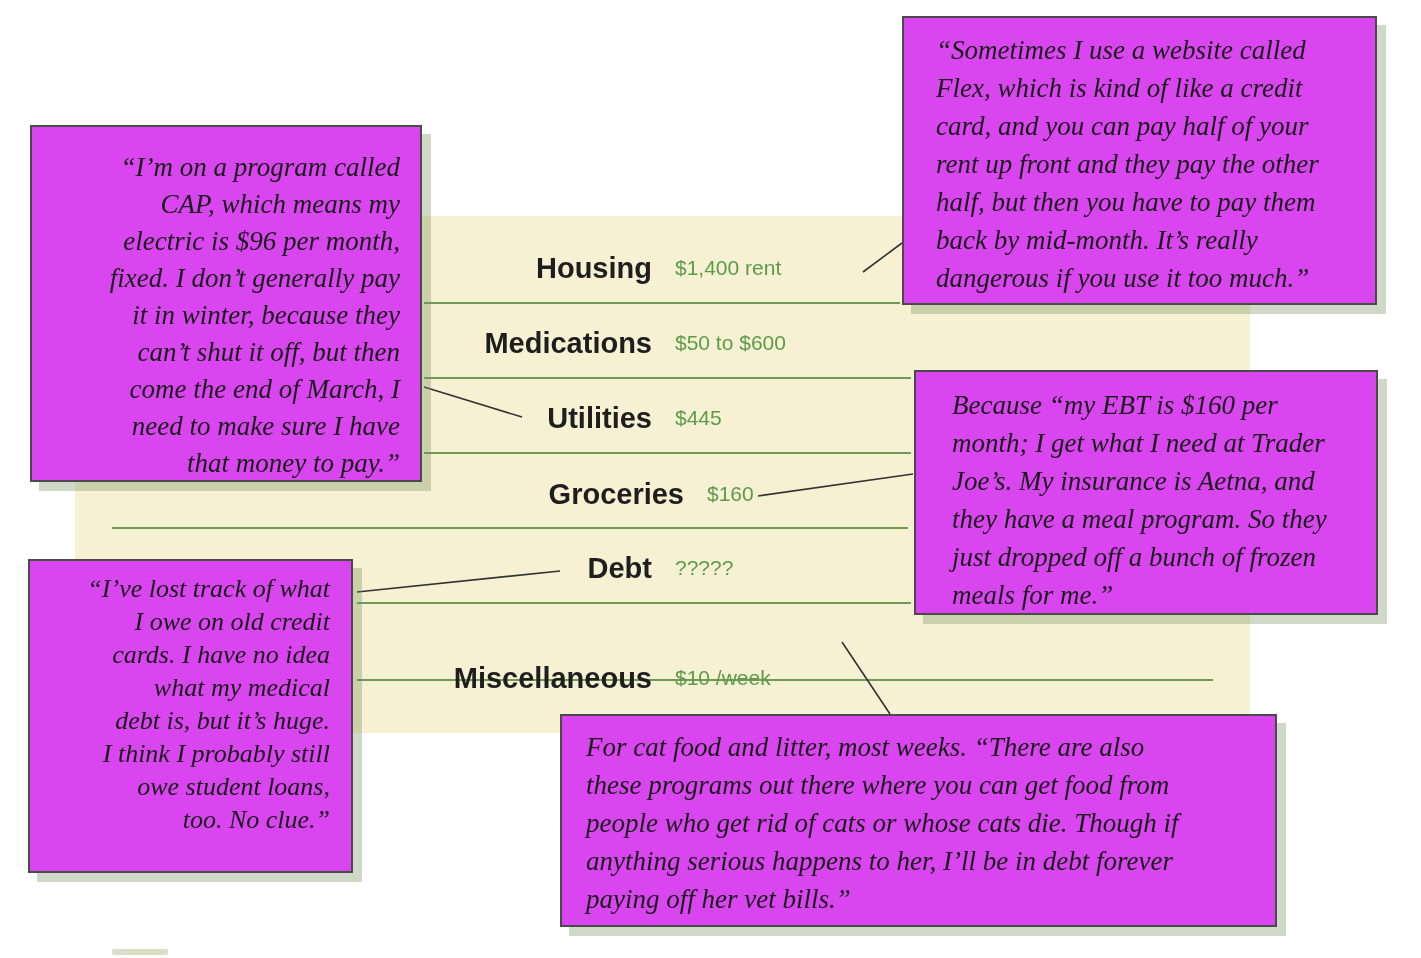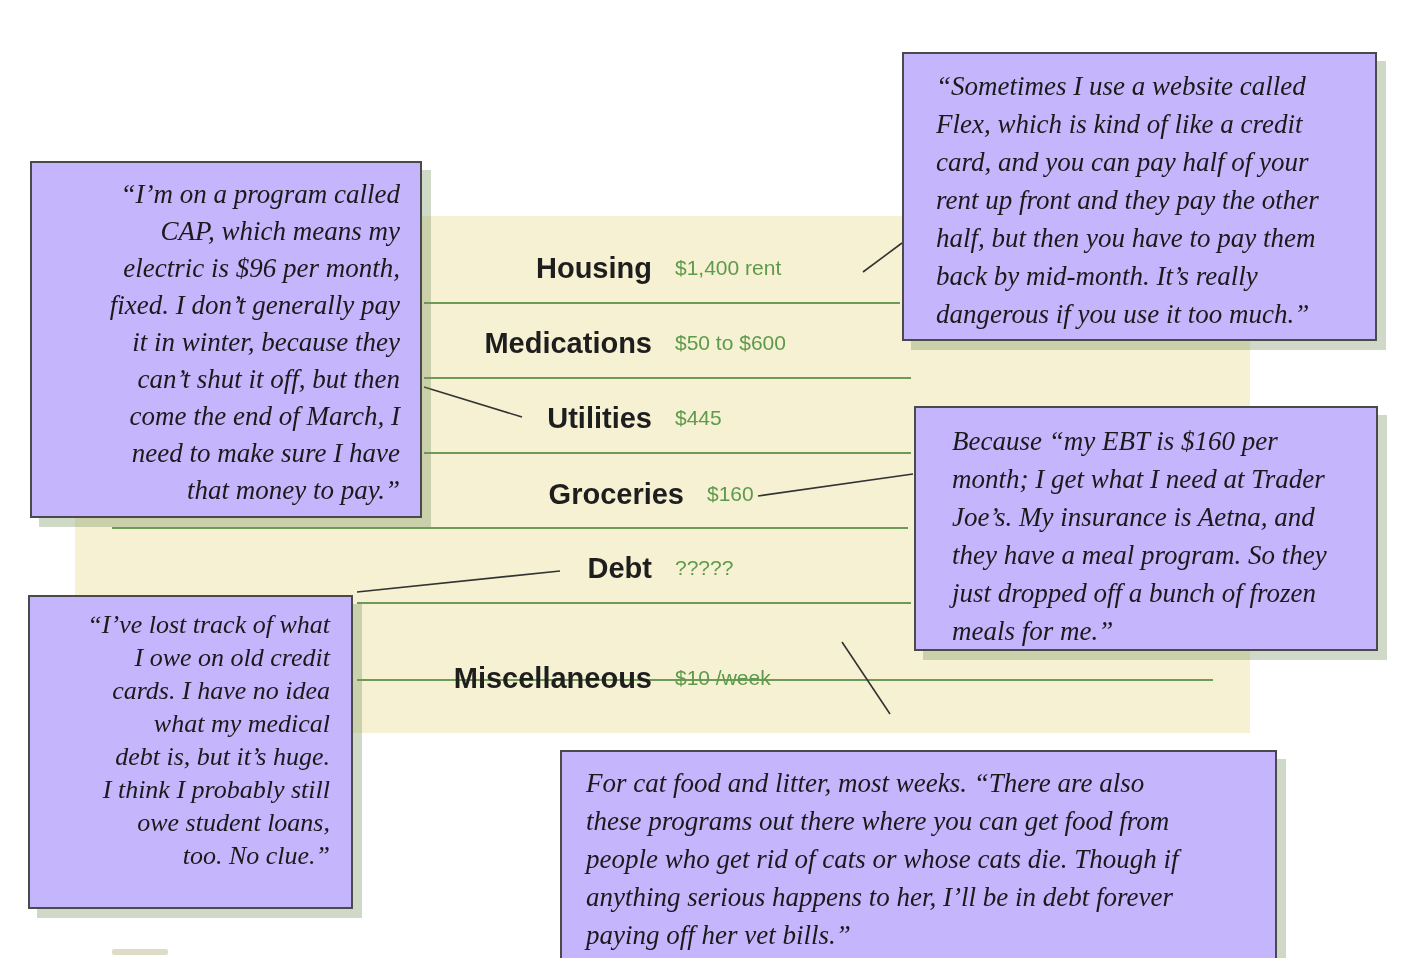--- a/index.html
+++ b/index.html
@@ -46,34 +46,33 @@
   .rowUtilities{top:396px;}
   .rowGroceries{top:472px;margin-left:32px;}
   .rowDebt{top:546px;}
   .rowMisc{top:656px;}
   
   .connectors{position:absolute;left:0;top:0;width:1421px;height:958px;pointer-events:none;}
   .connectors line{stroke:#333333;stroke-width:1.6;}
   
   .callout{
     position:absolute;
-    background:#c4b5fd;
+    background:#d946ef;
     border:2px solid #4a4a4a;
     box-shadow:9px 9px 0 rgba(120,145,95,0.35);
     box-sizing:border-box;
     color:#1a1a1a;
-    margin-top:36px;
   }
   .callout p{
     margin:0;
     font-style:italic;
     font-size:27px;
     white-space:pre-line;
   }
-  .calloutCap{left:30px;top:125px;width:392px;height:357px;padding:13px 20px 0 18px;}
+  .calloutCap{left:30px;top:125px;width:392px;height:357px;padding:22px 20px 0 18px;}
   .calloutCap p{text-align:right;line-height:37px;}
   .calloutFlex{left:902px;top:16px;width:475px;height:289px;padding:13px 14px 0 32px;}
   .calloutFlex p{text-align:left;line-height:38px;}
   .calloutEbt{left:914px;top:370px;width:464px;height:245px;padding:14px 14px 0 36px;}
   .calloutEbt p{text-align:left;line-height:38px;}
   .calloutDebt{left:28px;top:559px;width:325px;height:314px;padding:11px 21px 0 10px;}
   .calloutDebt p{text-align:right;line-height:33px;font-size:26px;}
   .calloutMisc{left:560px;top:714px;width:717px;height:213px;padding:12px 14px 0 24px;}
   .calloutMisc p{text-align:left;line-height:38px;}
   

